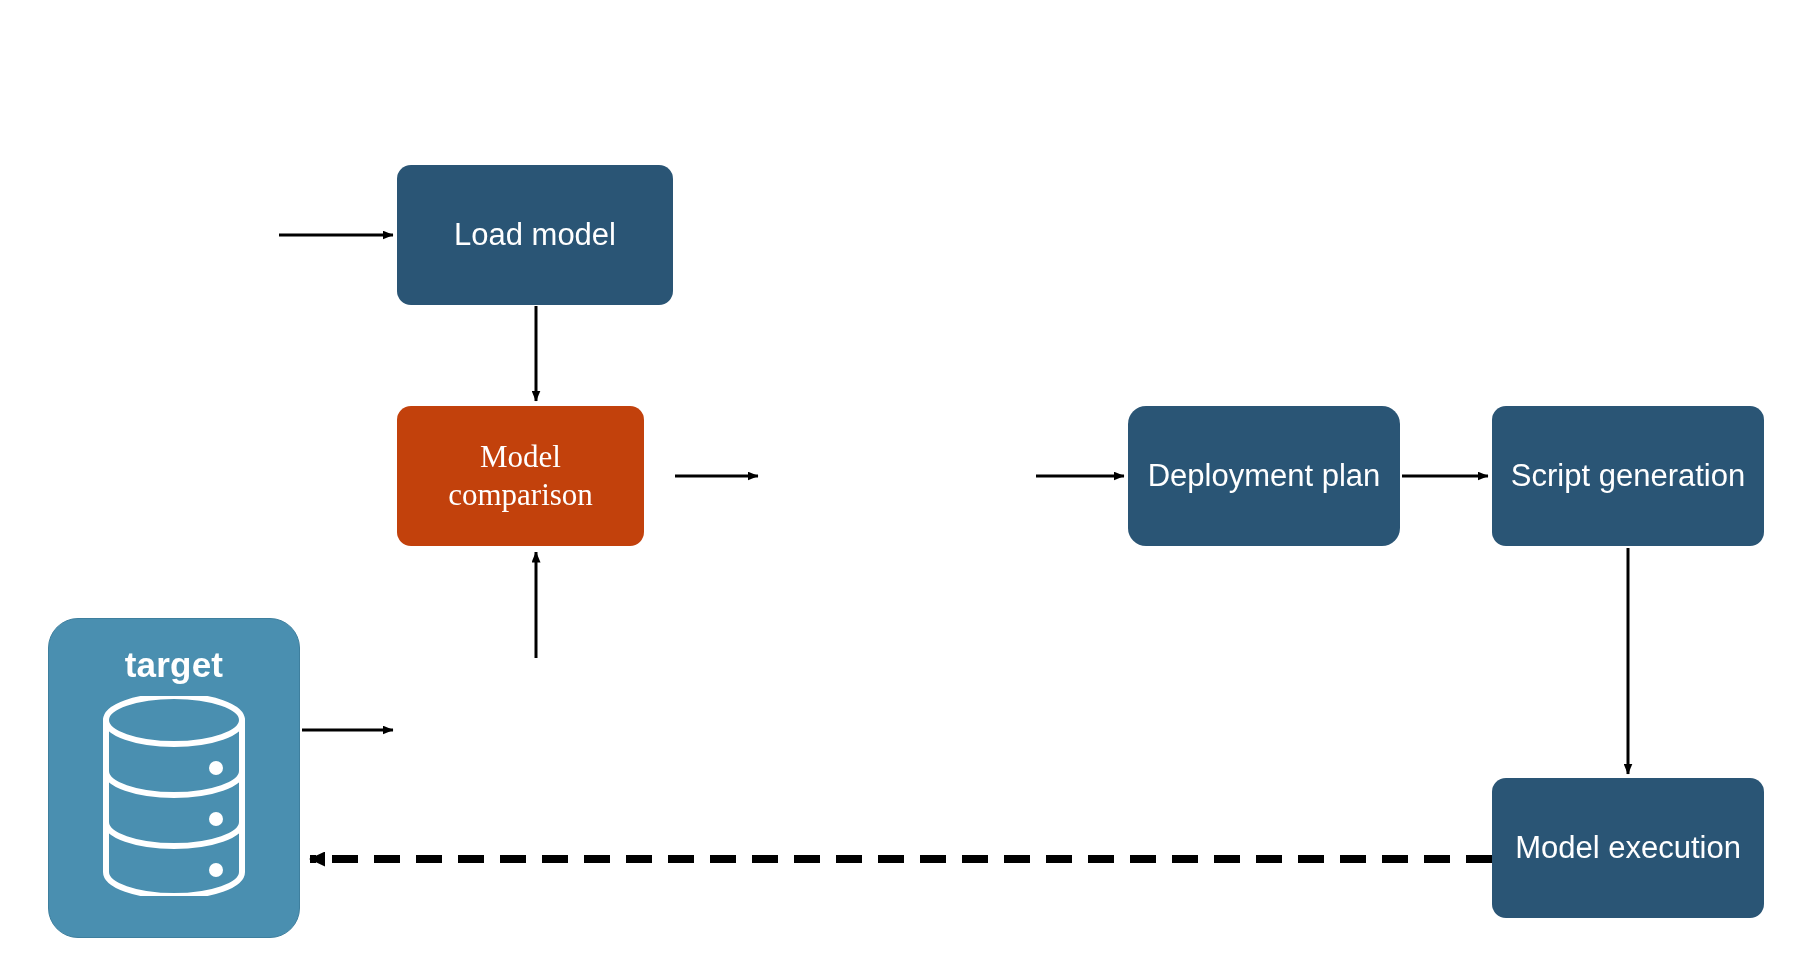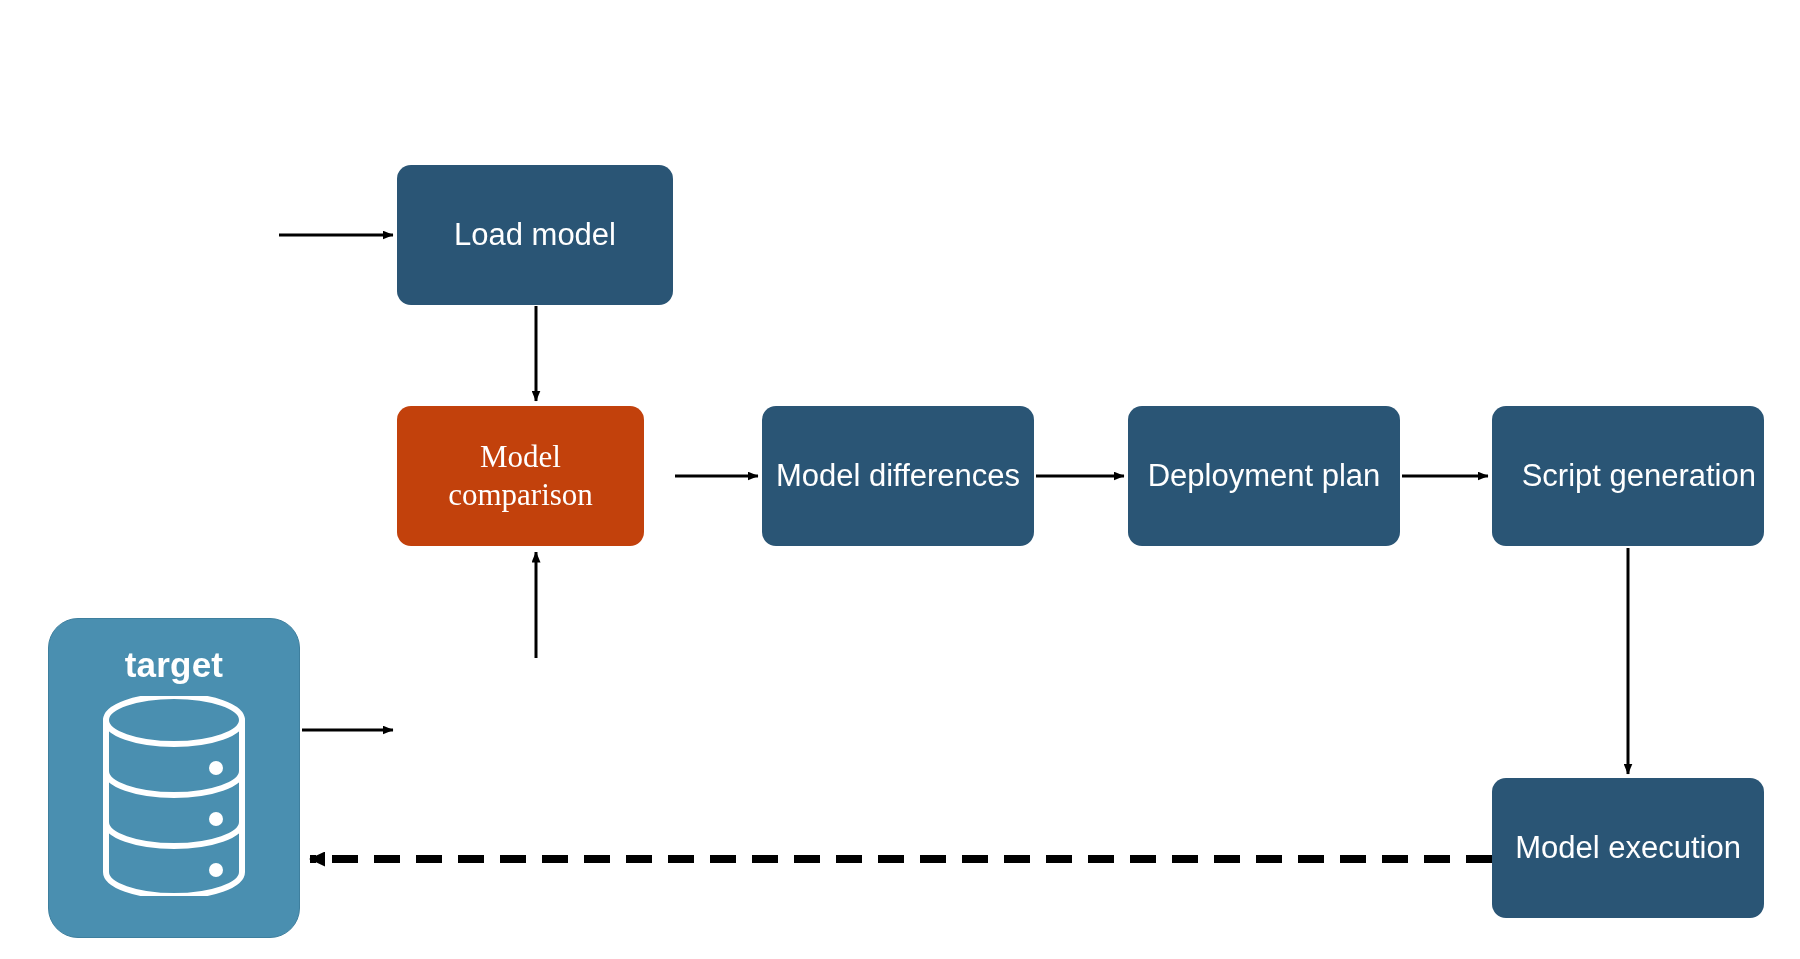--- a/index.html
+++ b/index.html
@@ -128,29 +128,26 @@
   </div>
 
   <div class="process-node" id="node-load-model" style="left: 397px; top: 165px; width: 276px; height: 140px; background: rgb(42, 85, 117);">
     <span class="process-label" style="color: rgb(255, 255, 255);">Load model</span>
   </div>
 
   <div class="process-node" id="node-model-comparison" style="left: 397px; top: 406px; width: 247px; height: 140px; background: #c2410c; font-family: Liberation Serif, serif;">
     <span class="process-label" style="color: rgb(255, 255, 255);">Model comparison</span>
   </div>
 
-  <div class="process-node" id="node-model-differences" style="left: 762px; top: 406px; width: 272px; height: 140px; background: rgb(42, 85, 117);">
-    <span class="process-label" style="color: rgb(255, 255, 255);">Model differences</span>
-  </div>
 
-  <div class="process-node" id="node-deployment-plan" style="left: 1128px; top: 406px; width: 272px; height: 140px; background: rgb(42, 85, 117);">
+  <div class="process-node" id="node-deployment-plan" style="left: 1128px; top: 406px; width: 272px; height: 140px; background: rgb(42, 85, 117); border-radius: 18px;">
     <span class="process-label" style="color: rgb(255, 255, 255);">Deployment plan</span>
   </div>
 
-  <div class="process-node" id="node-script-generation" style="left: 1492px; top: 406px; width: 272px; height: 140px; background: rgb(42, 85, 117); justify-content: flex-end;">
+  <div class="process-node" id="node-script-generation" style="left: 1492px; top: 406px; width: 272px; height: 140px; background: rgb(42, 85, 117);">
     <span class="process-label" style="color: rgb(255, 255, 255);">Script generation</span>
   </div>
 
   <div class="process-node" id="node-script-execution" style="left: 1492px; top: 778px; width: 272px; height: 140px; background: rgb(42, 85, 117);">
     <span class="process-label" style="color: rgb(255, 255, 255);">Model execution</span>
   </div>
 
 
 </div>
 

